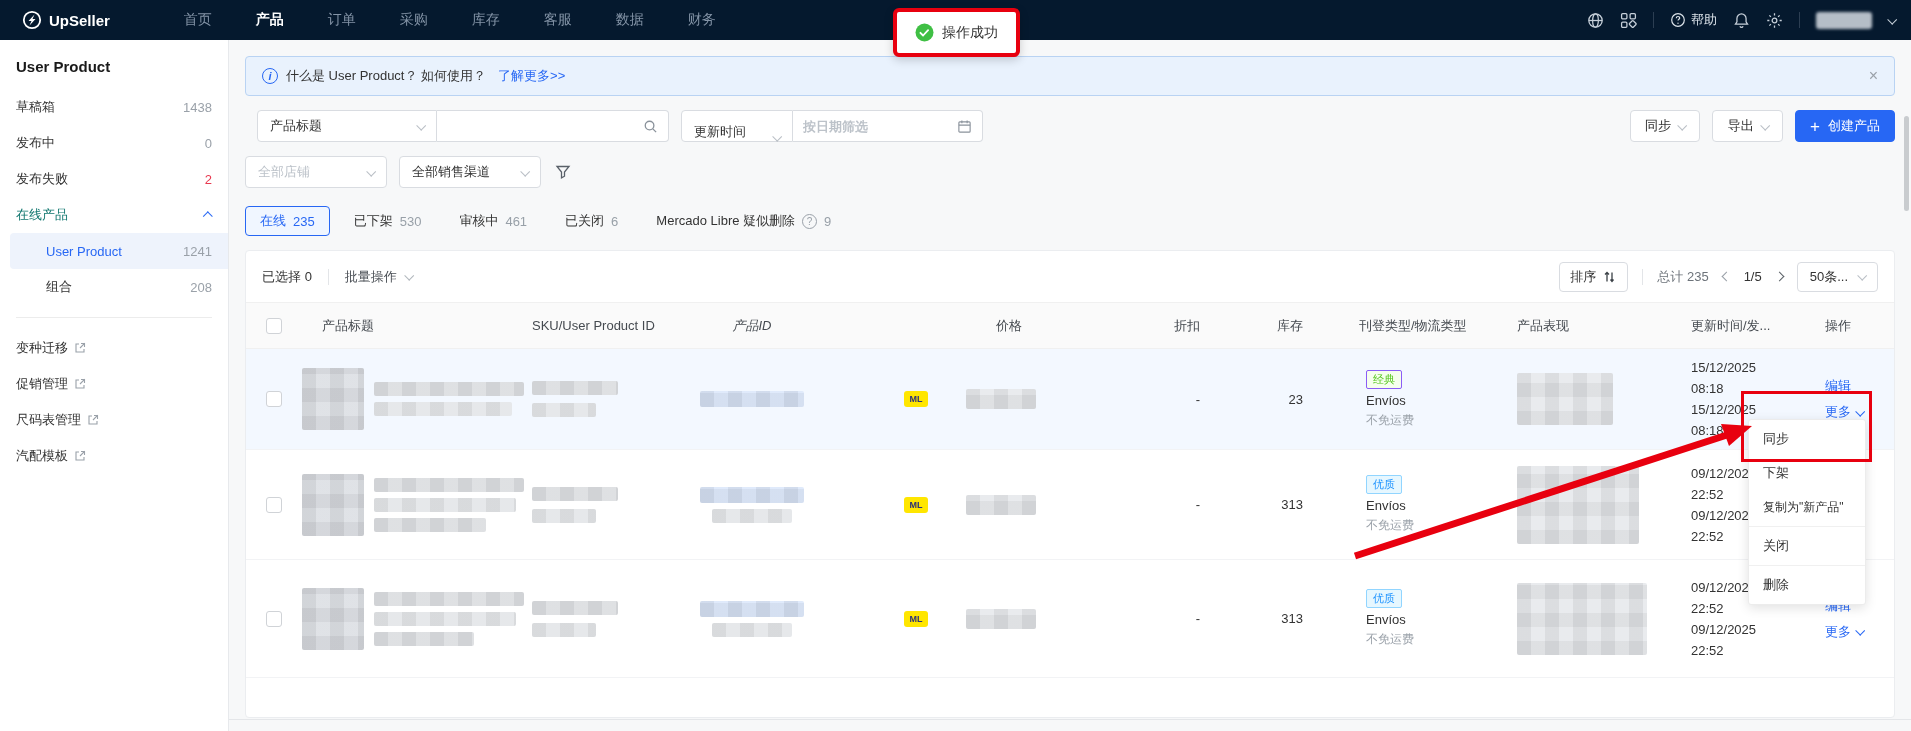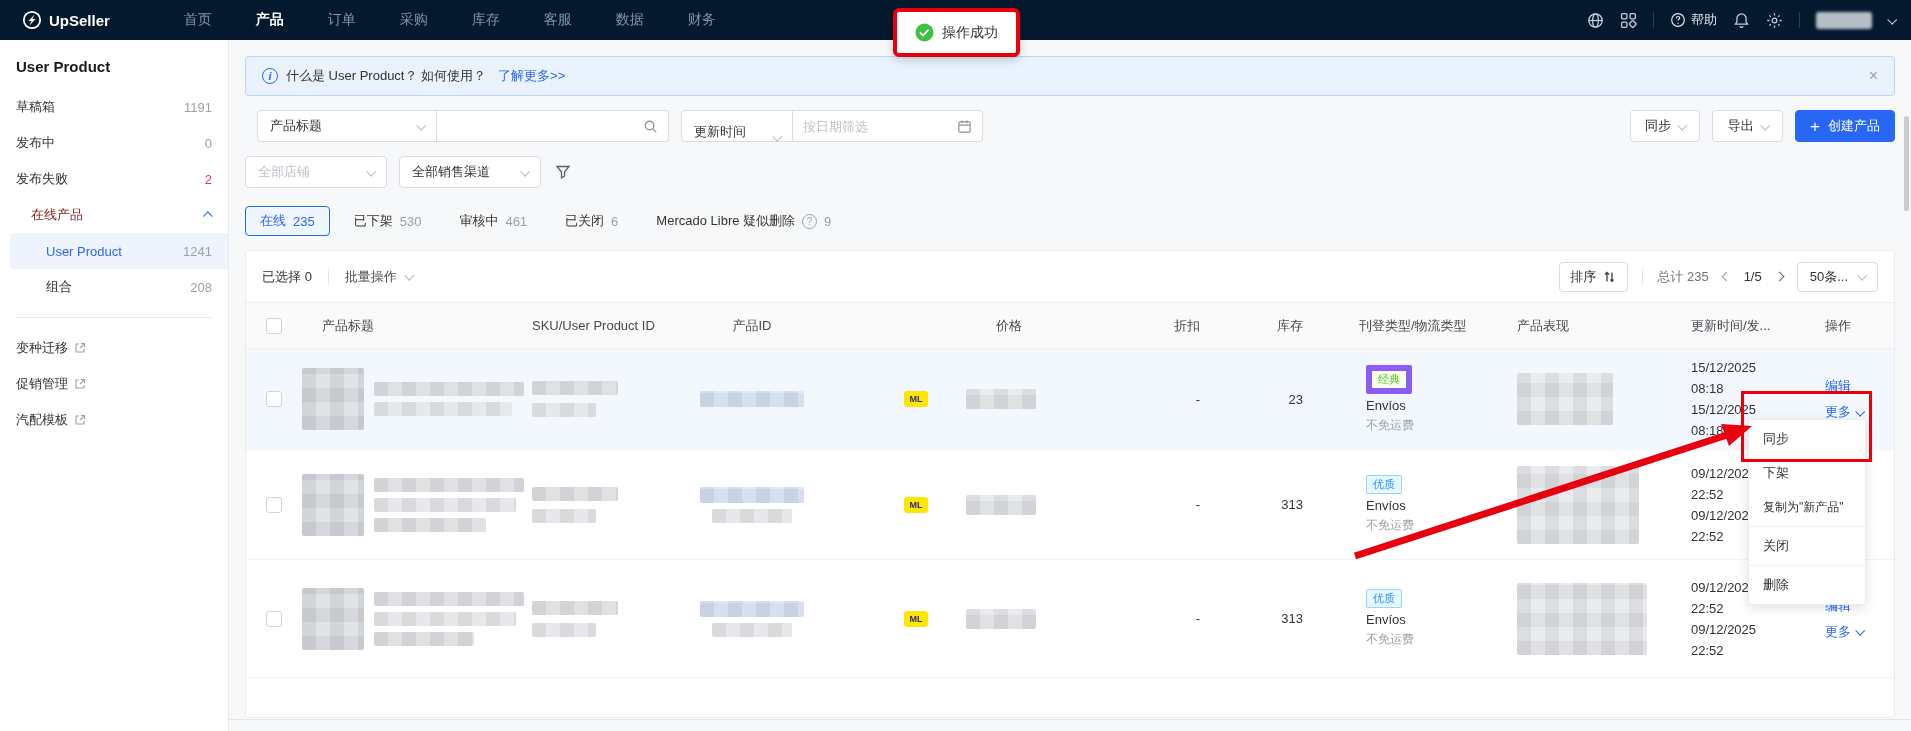--- a/index.html
+++ b/index.html
@@ -25,21 +25,21 @@
     border-radius:6px; height:49px; padding:0 18px; display:flex; align-items:center; gap:8px;
     box-shadow:0 3px 10px rgba(0,0,0,.18); font-size:14px; color:#333; }
 
   
   .page { display:flex; height:691px; }
   .sidebar { width:229px; background:#fff; border-right:1px solid #e7e9ec; padding:18px 0 0 0; flex-shrink:0; }
   .sb-title { font-size:15px; font-weight:700; color:#1a1a1a; padding:0 16px; margin-bottom:14px; }
   .sb-item { height:36px; display:flex; align-items:center; padding:0 16px; cursor:pointer; color:#333; }
   .sb-item .cnt { margin-left:auto; color:#9aa1a9; }
   .sb-item .cnt.red { color:#e8384f; }
-  .sb-item.group { color:#7f1d1d;margin-left:15px; }
+  .sb-item.group { color:#0f766e; }
   .sb-item.group .chev { color:#2767f4; margin-left:auto; }
   .sb-item.child { padding-left:36px; margin:0 0 0 10px; border-radius:4px 0 0 4px; }
   .sb-item.child.active { background:#eef3fc; color:#2767f4; }
   .sb-divider { border-top:1px solid #ececec; margin:12px 16px; }
   .sb-link { height:36px; display:flex; align-items:center; gap:6px; padding:0 16px; color:#333; cursor:pointer; }
   .sb-link svg { color:#9aa1a9; }
 
   .content { flex:1; background:#f7f8f9; padding:16px 16px 0 16px; overflow:hidden; }
 
   
@@ -105,37 +105,37 @@
   .c-sku { width:140px; flex-shrink:0; }
   .c-pid { width:160px; flex-shrink:0; display:flex; flex-direction:column; align-items:center; gap:6px; }
   .c-price { width:210px; flex-shrink:0; display:flex; align-items:center; justify-content:flex-end; gap:38px; padding-right:6px; }
   .c-disc { width:162px; flex-shrink:0; text-align:right; padding-right:4px; }
   .c-stock { width:107px; flex-shrink:0; text-align:right; padding-right:8px; }
   .c-list { width:190px; flex-shrink:0; padding-left:55px; }
   .c-perf { width:190px; flex-shrink:0; padding-left:16px; }
   .c-time { width:120px; flex-shrink:0; line-height:21px; }
   .c-ops { flex:1; display:flex; flex-direction:column; gap:8px; padding-left:14px; }
   .thead .c-title { padding-left:20px; }
-  .thead .c-pid { flex-direction:row; justify-content:center; }
+  .thead .c-pid { flex-direction:row; justify-content:center;font-style:italic; }
   .thead .c-list { padding-left:48px; }
 
   .cbx { width:16px; height:16px; border:1px solid #d0d3d7; border-radius:3px; background:#fff; cursor:pointer; }
   .mz { border-radius:2px; background-color:#e7e9ec; background-image:
       repeating-linear-gradient(90deg, rgba(0,0,0,.055) 0 14px, rgba(255,255,255,.05) 14px 28px),
       repeating-linear-gradient(0deg, rgba(0,0,0,.045) 0 14px, rgba(255,255,255,.06) 14px 28px); }
   .mz.b { background-color:#dce8fb; } .mz.l { background-color:#eff1f4; } .mz.d { background-color:#dcdfe4; }
   .thumb { width:62px; height:62px; flex-shrink:0; }
   .tlines { display:flex; flex-direction:column; gap:6px; }
   .skulines { display:flex; flex-direction:column; gap:8px; align-items:flex-start; }
 
   .ml-badge { width:24px; height:16px; background:#ffe600; border-radius:3px; color:#2d3277; font-size:9px; font-weight:700;
     display:flex; align-items:center; justify-content:center; }
   .tagstack { display:flex; flex-direction:column; align-items:flex-start; gap:4px; }
   .tag { font-size:11px; line-height:17px; padding:0 6px; border-radius:2px; }
-  .tag.classic { color:#52c41a; background:#f6ffed; border:6px solid #8b5cf6; }
+  .tag.classic { color:#52c41a; background:#f6ffed; border:1px solid #8b5cf6; }
   .tag.premium { color:#1890ff; background:#e6f7ff; border:1px solid #91d5ff; }
   .freight { color:#9aa1a9; font-size:12px; }
   .op-link { color:#2767f4; cursor:pointer; display:flex; align-items:center; gap:5px; }
 
   
   .menu-panel { position:absolute; left:1748px; top:419px; width:118px; z-index:30; background:#fff;
     border:1px solid #ececec; border-radius:3px; box-shadow:0 3px 12px rgba(0,0,0,.12); padding:2px 0; }
   .menu-item { height:34px; display:flex; align-items:center; padding:0 14px; color:#333; cursor:pointer; }
   .menu-div { border-top:1px solid #f0f0f0; margin:2px 0; }
   .red-box { position:absolute; left:1741px; top:391px; width:131px; height:71px; border:3px solid #e8000f; z-index:40; pointer-events:none; }
@@ -206,21 +206,21 @@
   </svg>
   <span>操作成功</span>
 </div>
 
 <div class="page">
 
   <aside class="sidebar">
     <div class="sb-title">User Product</div>
     <div class="sb-item">
       <span>草稿箱</span>
-      <span class="cnt">1191</span>
+      <span class="cnt">1438</span>
     </div>
     <div class="sb-item">
       <span>发布中</span>
       <span class="cnt">0</span>
     </div>
     <div class="sb-item">
       <span>发布失败</span>
       <span class="cnt red">2</span>
     </div>
     <div class="sb-item group">
@@ -244,20 +244,27 @@
         </svg>
     </div>
     <div class="sb-link">
       <span>促销管理</span>
       <svg width="12" height="12" viewBox="0 0 12 12" fill="none" stroke="currentColor" stroke-width="1.1">
           <path d="M5 2H2v8h8V7"></path>
           <path d="M7 1.5h3.5V5M10.8 1.2L6 6"></path>
         </svg>
     </div>
     <div class="sb-link">
+      <span>尺码表管理</span>
+      <svg width="12" height="12" viewBox="0 0 12 12" fill="none" stroke="currentColor" stroke-width="1.1">
+          <path d="M5 2H2v8h8V7"></path>
+          <path d="M7 1.5h3.5V5M10.8 1.2L6 6"></path>
+        </svg>
+    </div>
+    <div class="sb-link">
       <span>汽配模板</span>
       <svg width="12" height="12" viewBox="0 0 12 12" fill="none" stroke="currentColor" stroke-width="1.1">
           <path d="M5 2H2v8h8V7"></path>
           <path d="M7 1.5h3.5V5M10.8 1.2L6 6"></path>
         </svg>
     </div>
   </aside>
 
   <main class="content">
 
@@ -280,21 +287,21 @@
               <circle cx="7" cy="7" r="4.6"></circle>
               <path d="M10.5 10.5L14 14"></path>
             </svg>
         </div>
       </div>
       <div class="combo">
         <div class="sel" style="width:112px; justify-content:space-between;align-items:flex-end;">
           <span>更新时间</span>
           <span class="chev"></span>
         </div>
-        <div class="inp" style="width:190px;">
+        <div class="inp" style="width:190px;font-weight:bold;">
           <input type="text" placeholder="按日期筛选" style="">
           <svg width="15" height="15" viewBox="0 0 16 16" fill="none" stroke="currentColor" stroke-width="1.2">
               <rect x="2" y="3" width="12" height="11" rx="1"></rect>
               <path d="M2 6.5h12M5.2 1.5v3M10.8 1.5v3"></path>
             </svg>
         </div>
       </div>
       <div class="r-actions">
         <button class="btn">
           <span>同步</span>

